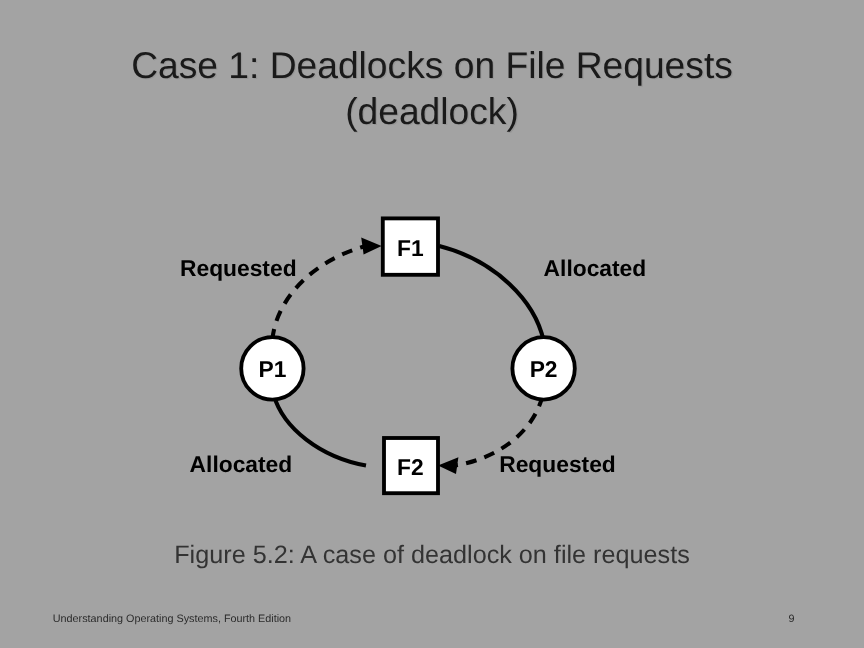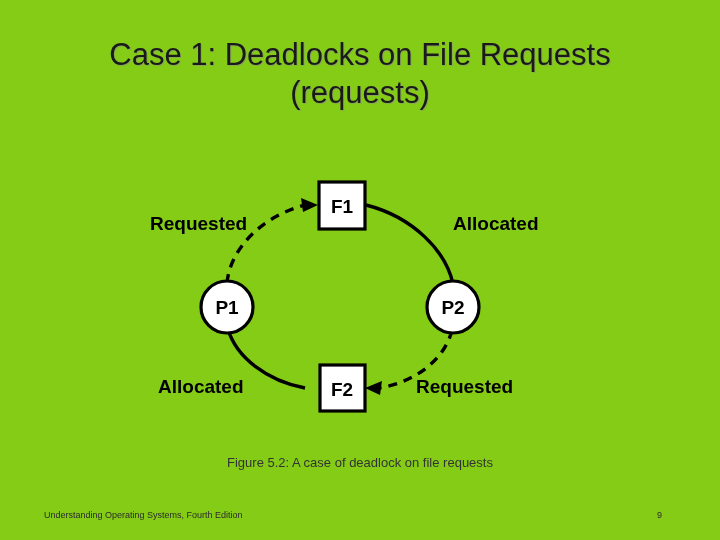--- a/index.html
+++ b/index.html
@@ -14,21 +14,21 @@
     font-family: "Liberation Sans", sans-serif;
     color: #000000;
     position: relative;
   }
 
   #slide {
     position: absolute;
     left: 0; top: 0;
     width: 720px;
     height: 540px;
-    background: #84cc16;
+    background: #a3a3a3;
   }
 
   
   #title-block {
     position: absolute;
     left: 36px;
     top: 36px;
     width: 648px;
     text-align: center;
   }
@@ -97,21 +97,21 @@
   }
 
   
   #caption {
     position: absolute;
     left: 36px;
     top: 452px;
     width: 648px;
     text-align: center;
     font-family: "Liberation Sans", sans-serif;
-    font-size: 13px;
+    font-size: 21px;
     line-height: 22px;
     color: #333333;
     white-space: nowrap;
   }
 
   
   #footer {
     position: absolute;
     left: 0;
     top: 508px;
@@ -139,21 +139,21 @@
     text-align: right;
   }
 </style>
 </head>
 <body>
 
 <div id="slide">
 
   <div id="title-block">
     <div class="title-line">Case 1: Deadlocks on File Requests</div>
-    <div class="title-line">(requests)</div>
+    <div class="title-line">(deadlock)</div>
   </div>
 
   <div id="figure-area">
     <svg id="graph-svg" viewBox="0 0 480 260" xmlns="http://www.w3.org/2000/svg">
 
       <path class="edge-dashed" d="M 107 118 C 110 85, 140 52, 185 40"></path>
       <polygon class="arrow-head" points="198,40 181,33 183,47"></polygon>
 
       <path class="edge-solid" d="M 246 40 C 293 52, 326 86, 333 119"></path>
       <polygon class="arrow-head" points="335,133 326,116, 342,118"></polygon>

